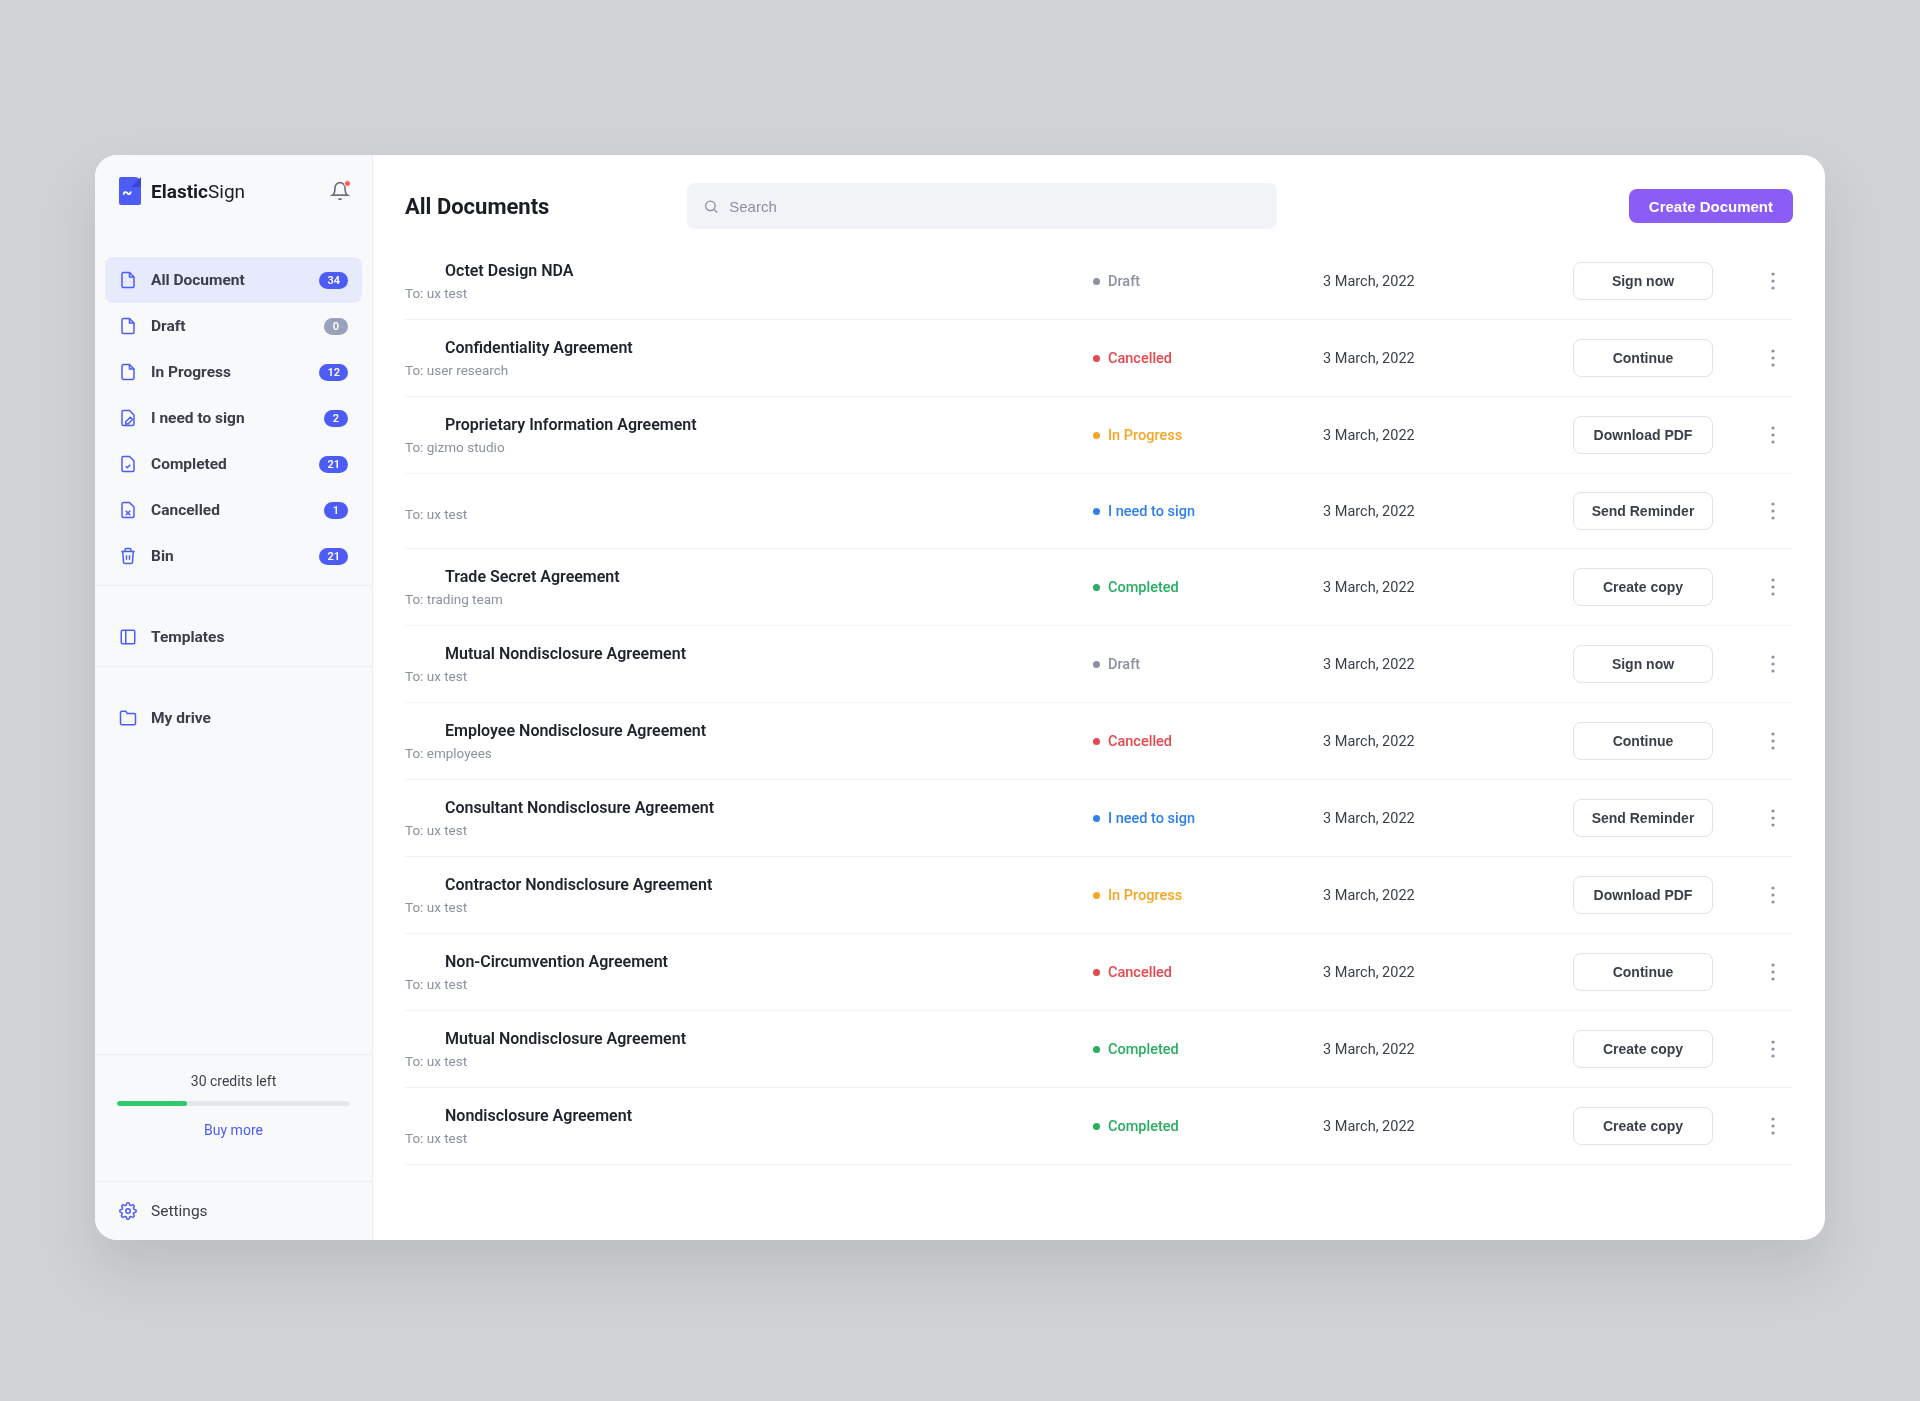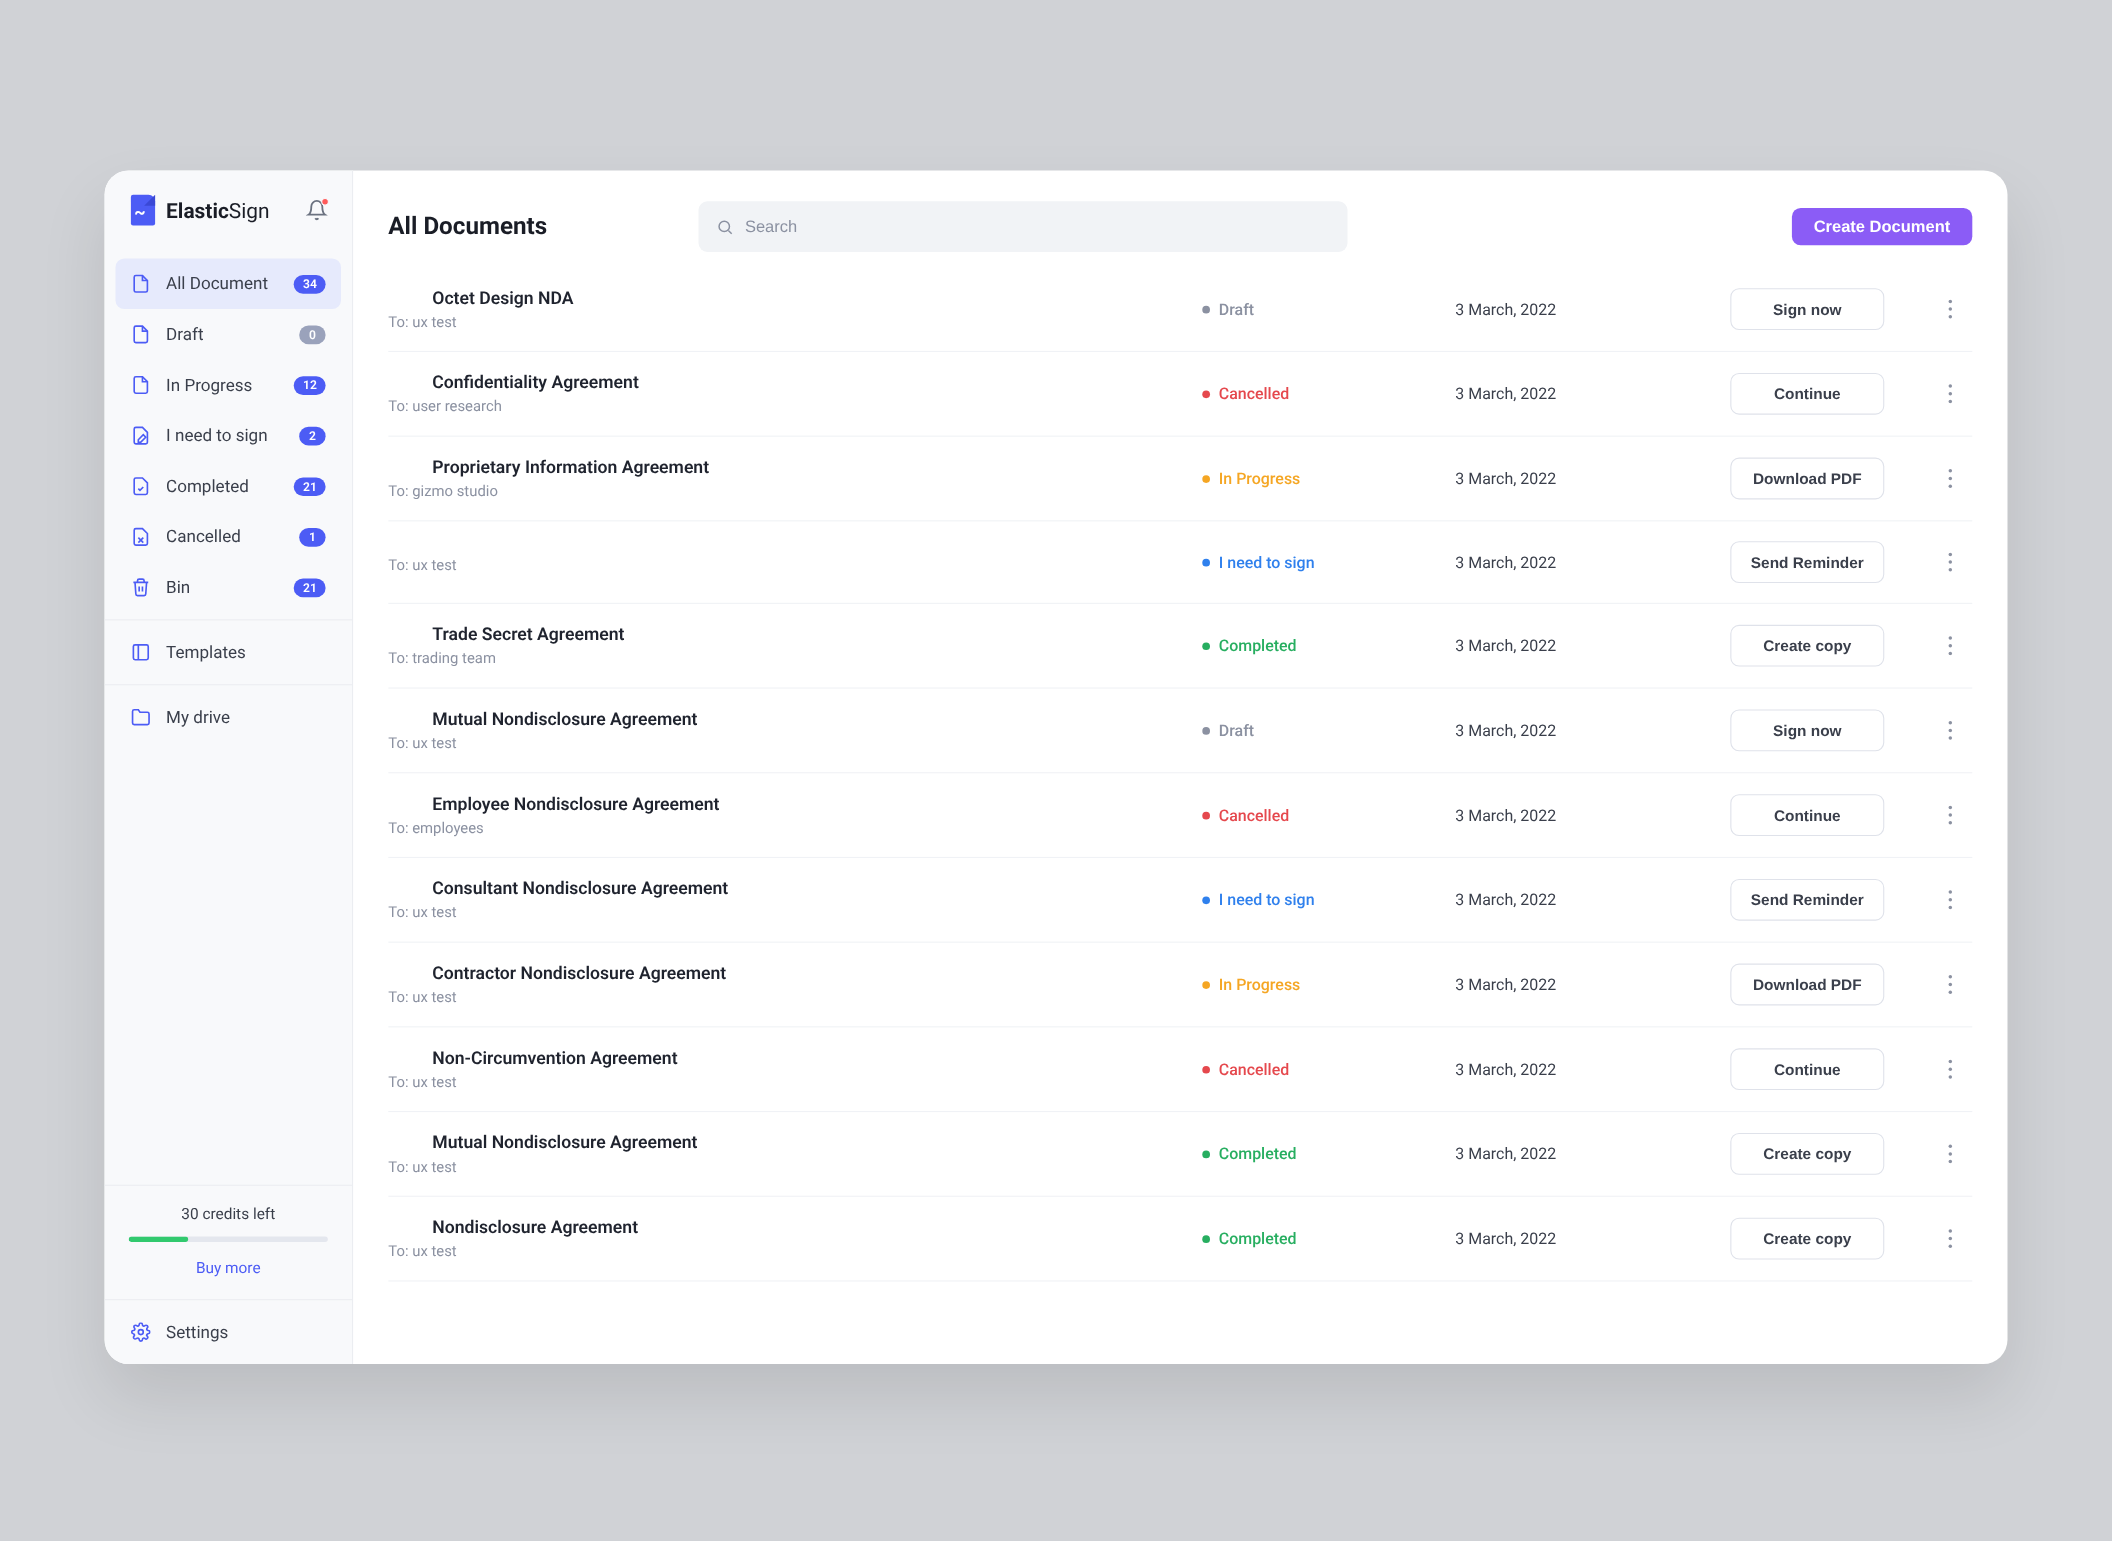--- a/index.html
+++ b/index.html
@@ -16,25 +16,26 @@
 .app-window {
   width: 1730px;
   height: 1085px;
   background: #fff;
   border-radius: 22px;
   box-shadow: 0 30px 60px rgba(0,0,0,0.1);
   display: flex;
   overflow: hidden;
 }
 .sidebar {
-  width: 226px;
+  width: 278px;
   background: #f8f9fb;
   border-right: 1px solid #ebedf1;
   display: flex;
   flex-direction: column;
+  gap: 22px;
 }
 .sidebar-top {
   display: flex;
   align-items: center;
   justify-content: space-between;
   padding: 22px 22px 24px 24px;
 }
 .logo-wrap { display: flex; align-items: center; gap: 10px; }
 .logo-icon {
   width: 22px; height: 28px;
@@ -60,21 +61,21 @@
 .nav-item {
   display: flex; align-items: center;
   padding: 14px 14px;
   border-radius: 8px;
   cursor: pointer;
   color: #3a3f4b;
   font-size: 15.5px;
 }
 .nav-item.active { background: #e6eafc; }
 .nav-icon { width: 18px; height: 18px; margin-right: 14px; flex-shrink:0; color: #4c5cf5; }
-.nav-label { flex: 1; }
+.nav-label { flex: 1; font-weight: bold; }
 .nav-badge {
   background: #4c5cf5; color:#fff;
   font-size: 11px; font-weight:600;
   padding: 2px 8px; border-radius: 10px; min-width:24px; text-align:center;
 }
 .nav-badge.muted { background: #9aa2bb; }
 .sidebar-spacer { flex: 1; }
 .credits-box {
   border-top: 1px solid #ebedf1;
   padding: 18px 22px 20px;

